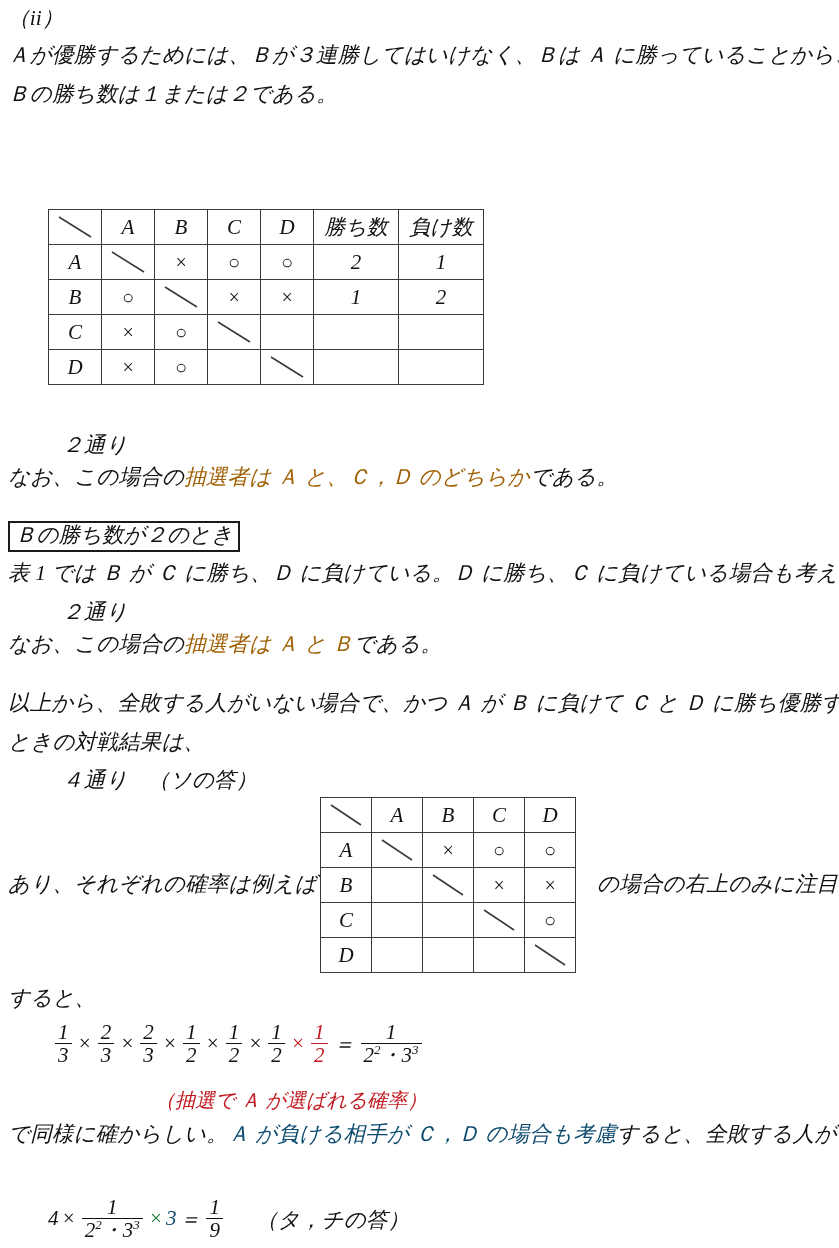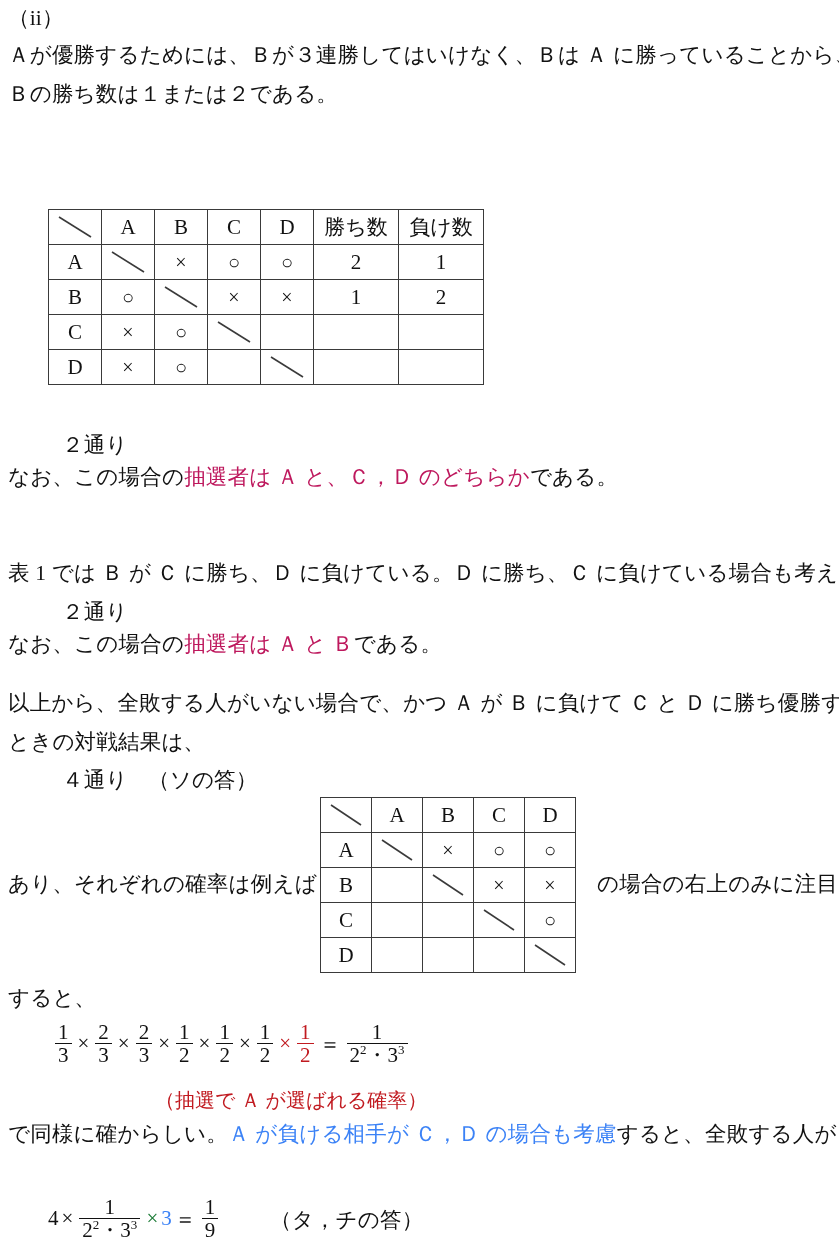--- a/index.html
+++ b/index.html
@@ -13,32 +13,33 @@
     position: relative;
     font-family: "Liberation Serif", "DejaVu Serif", serif;
     color: #111111;
     overflow: hidden;
   }
   .page {
     position: relative;
     width: 839px;
     height: 1104px;
     padding: 0;
+    font-style: italic;
   }
 
   
   .line {
     position: absolute;
     font-size: 21.5px;
     line-height: 1.0;
     white-space: nowrap;
     letter-spacing: 0.2px;
   }
-  .red   { color: #be185d; }
-  .green { color: #3b82f6; }
+  .red   { color: #a16207; }
+  .green { color: #0c4a6e; }
 
   
   .boxed {
     position: absolute;
     display: inline-block;
     border: 2px solid #1a1a1a;
     padding: 1px 5px 3px 5px;
     font-size: 21.5px;
     line-height: 1.05;
     white-space: nowrap;
@@ -202,20 +203,21 @@
       </tr>
     </tbody>
   </table>
 
   <div class="line" style="left:62px; top:435px;">２通り</div>
 
   <div class="line" style="left:8px; top:467px;">
     <span>なお、この場合の</span><span class="red">抽選者は Ａ と、Ｃ，Ｄ のどちらか</span><span>である。</span>
   </div>
 
+  <div class="boxed" style="left:8px; top:521px;">Ｂの勝ち数が２のとき</div>
 
   <div class="line" style="left:8px; top:563px;">表 1 では Ｂ が Ｃ に勝ち、Ｄ に負けている。Ｄ に勝ち、Ｃ に負けている場合も考えると、</div>
   <div class="line" style="left:62px; top:602px;">２通り</div>
 
   <div class="line" style="left:8px; top:634px;">
     <span>なお、この場合の</span><span class="red">抽選者は Ａ と Ｂ</span><span>である。</span>
   </div>
 
   <div class="line" style="left:8px; top:693px;">以上から、全敗する人がいない場合で、かつ Ａ が Ｂ に負けて Ｃ と Ｄ に勝ち優勝する</div>
   <div class="line" style="left:8px; top:732px;">ときの対戦結果は、</div>
@@ -360,15 +362,15 @@
     </span>
     <span class="op green">×</span>
     <span class="green">3</span>
     <span class="op">＝</span>
     <span class="frac">
       <span class="num">1</span>
       <span class="den">9</span>
     </span>
   </div>
 
-  <div class="line" style="left:270px; top:1210px;">（タ，チの答）</div>
+  <div class="line" style="left:256px; top:1210px;">（タ，チの答）</div>
 
 </div>
 
 </body></html>

